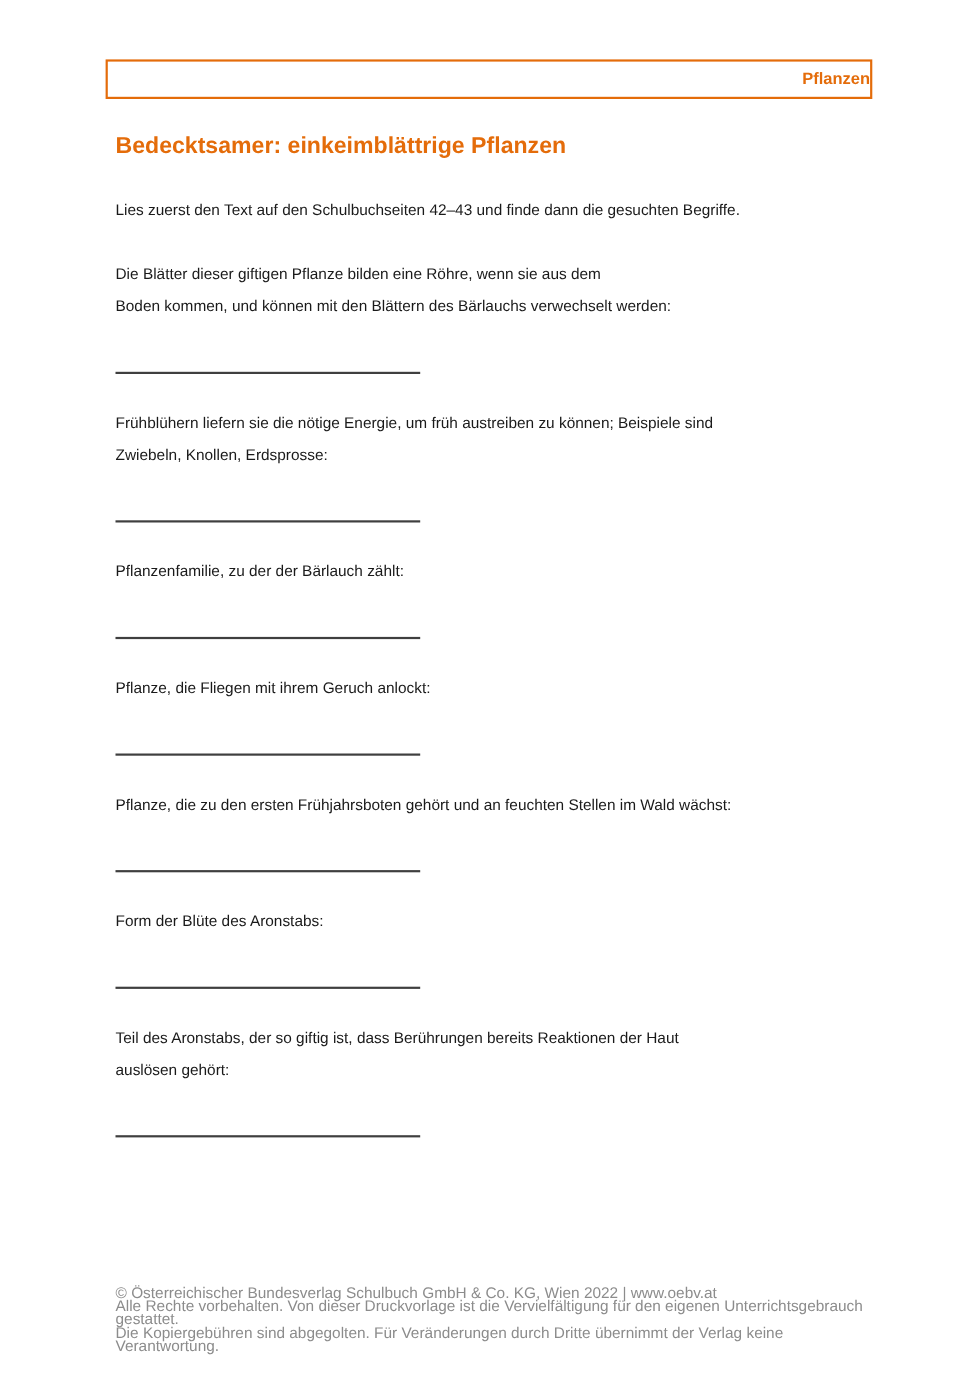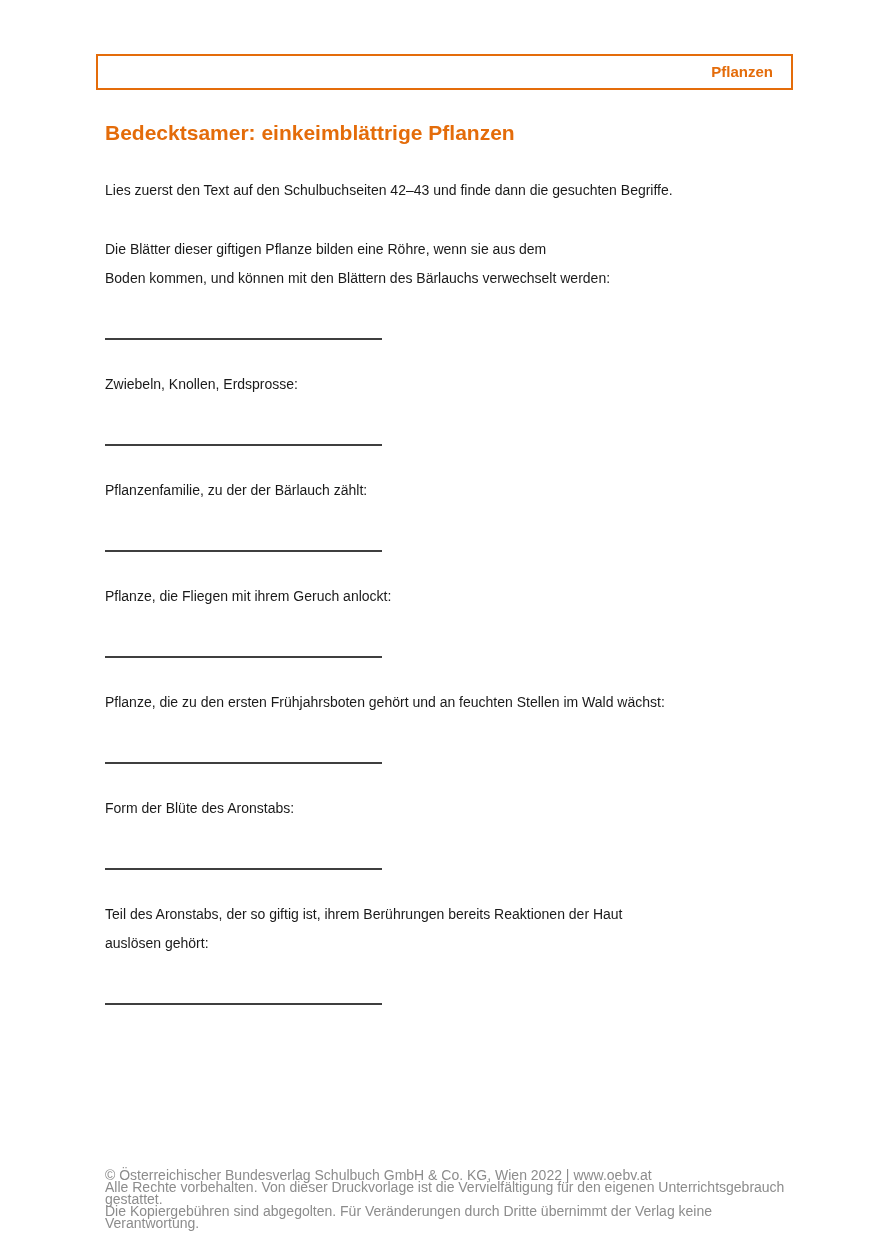--- a/index.html
+++ b/index.html
@@ -21,21 +21,21 @@
     position:absolute;left:96px;top:54px;
     width:693px;height:32px;
     border:2px solid var(--accent);
     box-sizing:content-box;
     display:flex;align-items:center;justify-content:flex-end;
   }
   .header-tag{
     color:var(--accent);
     font-weight:bold;
     font-size:15px;
-    padding-right:18px;
+    padding-right:0;
     line-height:32px;
   }
   .page-title{
     position:absolute;left:105px;top:106px;
     color:var(--accent);
     font-weight:bold;
     font-size:21px;
     line-height:26px;
     white-space:nowrap;
   }
@@ -77,20 +77,21 @@
     <section class="qa">
       <div class="question">
         <div class="qline">Die Blätter dieser giftigen Pflanze bilden eine Röhre, wenn sie aus dem</div>
         <div class="qline">Boden kommen, und können mit den Blättern des Bärlauchs verwechselt werden:</div>
       </div>
       <div class="blank"></div>
     </section>
 
     <section class="qa">
       <div class="question">
+        <div class="qline">Frühblühern liefern sie die nötige Energie, um früh austreiben zu können; Beispiele sind</div>
         <div class="qline">Zwiebeln, Knollen, Erdsprosse:</div>
       </div>
       <div class="blank"></div>
     </section>
 
     <section class="qa">
       <div class="question">
         <div class="qline">Pflanzenfamilie, zu der der Bärlauch zählt:</div>
       </div>
       <div class="blank"></div>
@@ -113,21 +114,21 @@
 
     <section class="qa">
       <div class="question">
         <div class="qline">Form der Blüte des Aronstabs:</div>
       </div>
       <div class="blank"></div>
     </section>
 
     <section class="qa">
       <div class="question">
-        <div class="qline">Teil des Aronstabs, der so giftig ist, ihrem Berührungen bereits Reaktionen der Haut</div>
+        <div class="qline">Teil des Aronstabs, der so giftig ist, dass Berührungen bereits Reaktionen der Haut</div>
         <div class="qline">auslösen gehört:</div>
       </div>
       <div class="blank"></div>
     </section>
   </div>
 
   <div class="footer">
     <div>© Österreichischer Bundesverlag Schulbuch GmbH &amp; Co. KG, Wien 2022 | www.oebv.at</div>
     <div>Alle Rechte vorbehalten. Von dieser Druckvorlage ist die Vervielfältigung für den eigenen Unterrichtsgebrauch gestattet.</div>
     <div>Die Kopiergebühren sind abgegolten. Für Veränderungen durch Dritte übernimmt der Verlag keine Verantwortung.</div>

